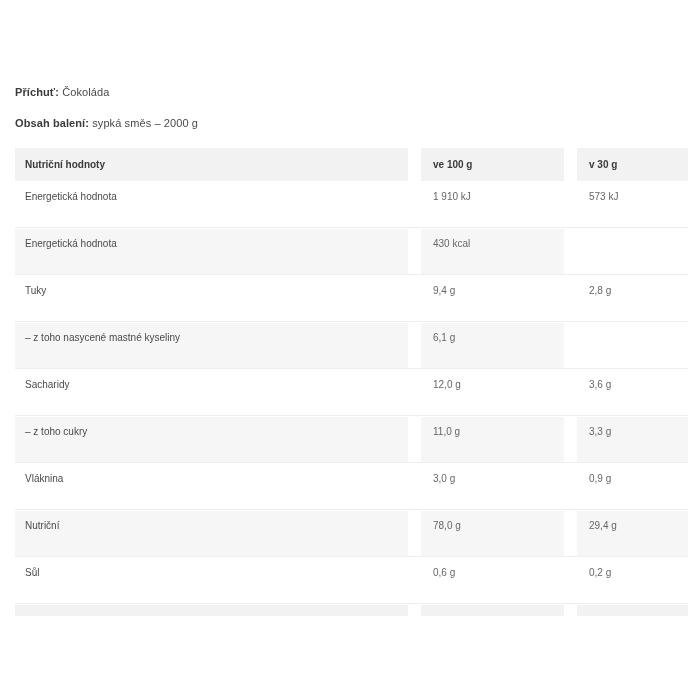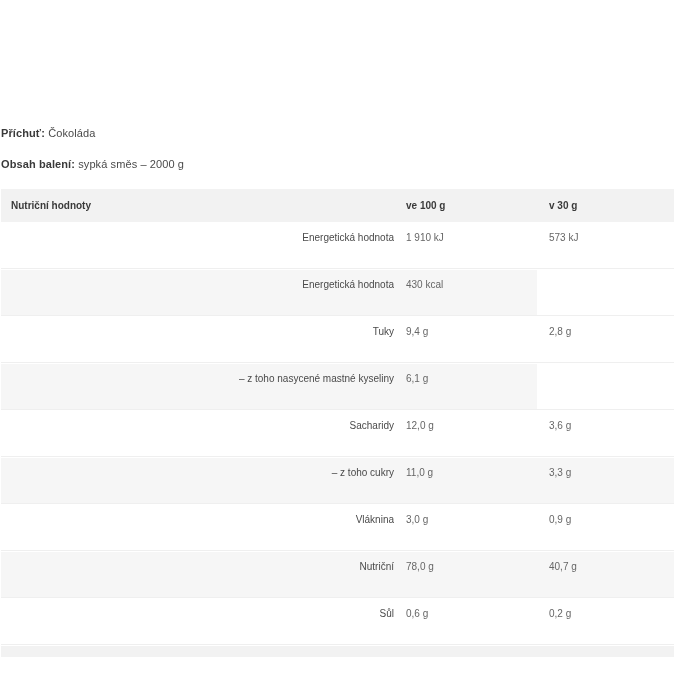--- a/index.html
+++ b/index.html
@@ -13,42 +13,41 @@
     -webkit-font-smoothing: antialiased;
   }
   .page {
     position: relative;
     width: 700px;
     height: 700px;
     overflow: hidden;
   }
   .content {
     position: absolute;
-    left: 1px;
+    left: 15px;
     top: 86px;
     width: 673px;
-    margin-top: 41px;
   }
   .info-line {
     font-size: 11px;
     color: #4a4a4a;
     margin-bottom: 19px;
     letter-spacing: 0.1px;
   }
   .info-line .lbl {
     font-weight: bold;
     color: #3a3a3a;
   }
   .nutrition-table {
     margin-top: 7px;
     width: 100%;
   }
   .t-row {
     display: flex;
-    column-gap: 0;
+    column-gap: 13px;
     box-sizing: border-box;
   }
   .t-row + .t-row {
     margin-top: 1px;
   }
   .cell {
     box-sizing: border-box;
     font-size: 10px;
     color: #666666;
     background: transparent;
@@ -57,21 +56,21 @@
   .c2 { flex: 0 0 143px; padding: 9px 0 0 12px; }
   .c3 { flex: 1 1 auto;  padding: 9px 0 0 12px; }
   .header-row { height: 33px; }
   .header-row .cell {
     background: #f2f2f2;
     font-weight: bold;
     color: #3a3a3a;
     padding-top: 11px;
   }
   .data-row { height: 46px; border-bottom: 1px solid #efefef; }
-  .data-row .c1 { color: #4a4a4a; text-align: right; }
+  .data-row .c1 { color: #4a4a4a; }
   .row-striped .cell { background: #f6f6f6; }
   .row-plain .cell { background: #ffffff; }
   .partial-row { height: 11px; }
   .partial-row .cell { background: #f2f2f2; padding: 0; }
 </style>
 </head>
 <body>
 
 <div class="page">
   <div class="content">
@@ -130,21 +129,21 @@
 
       <div class="t-row data-row row-plain">
         <div class="cell c1">Vláknina</div>
         <div class="cell c2">3,0 g</div>
         <div class="cell c3">0,9 g</div>
       </div>
 
       <div class="t-row data-row row-striped">
         <div class="cell c1">Nutriční</div>
         <div class="cell c2">78,0 g</div>
-        <div class="cell c3">40,7 g</div>
+        <div class="cell c3">29,4 g</div>
       </div>
 
       <div class="t-row data-row row-plain">
         <div class="cell c1">Sůl</div>
         <div class="cell c2">0,6 g</div>
         <div class="cell c3">0,2 g</div>
       </div>
 
       <div class="t-row partial-row">
         <div class="cell c1"></div>

